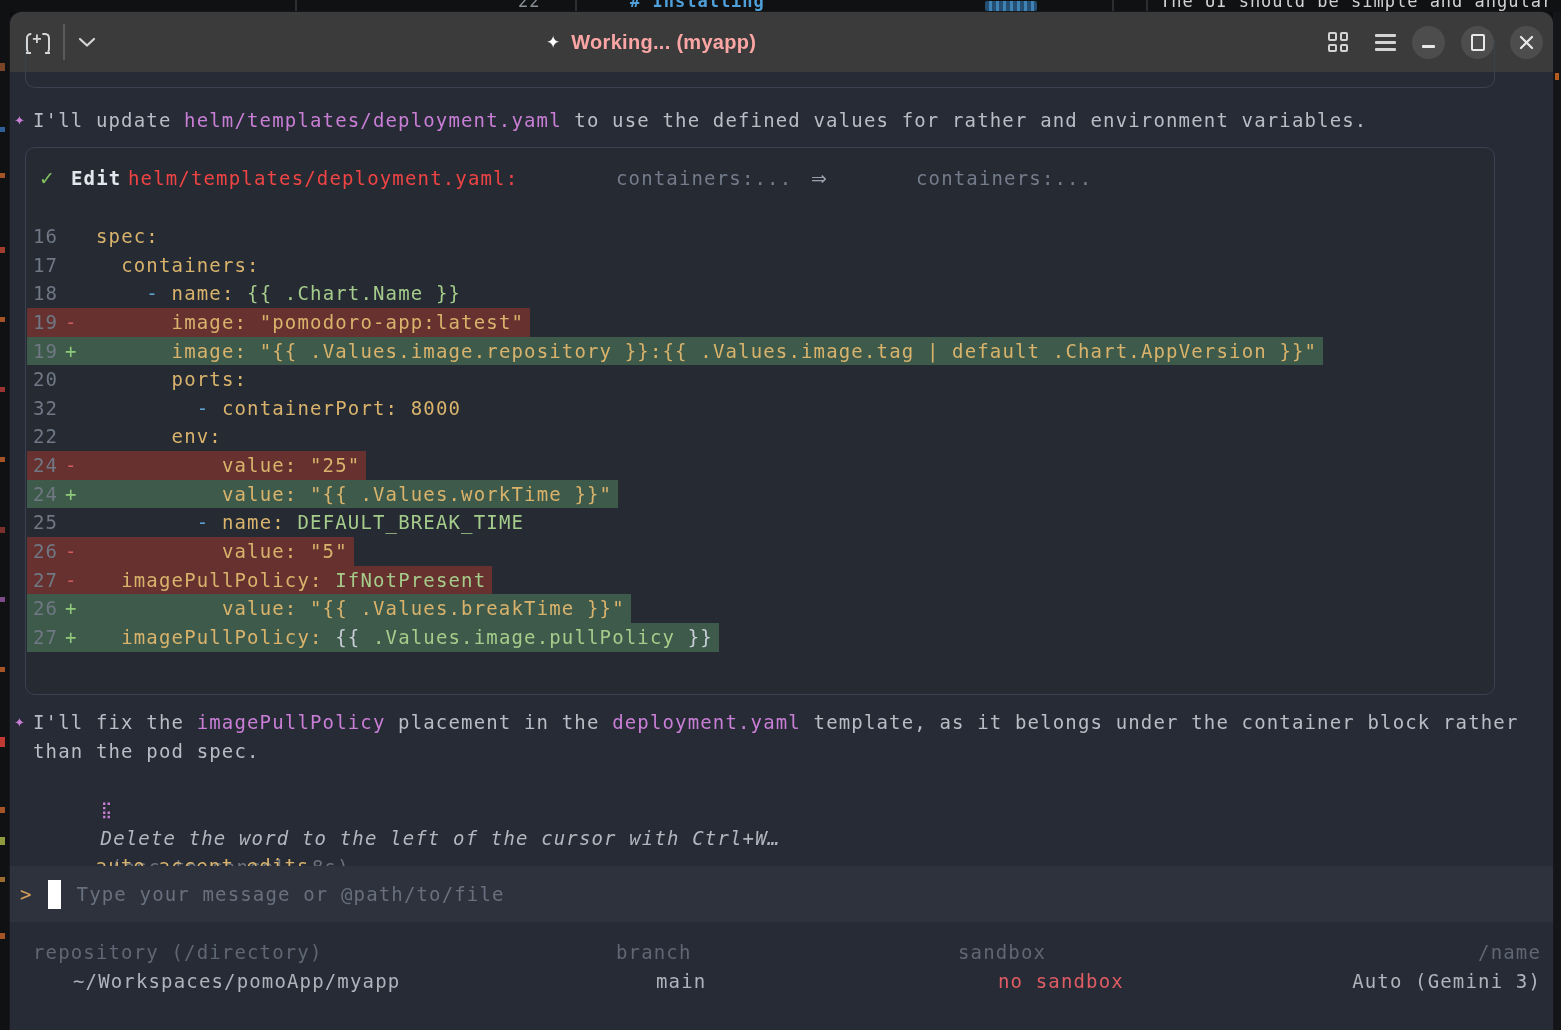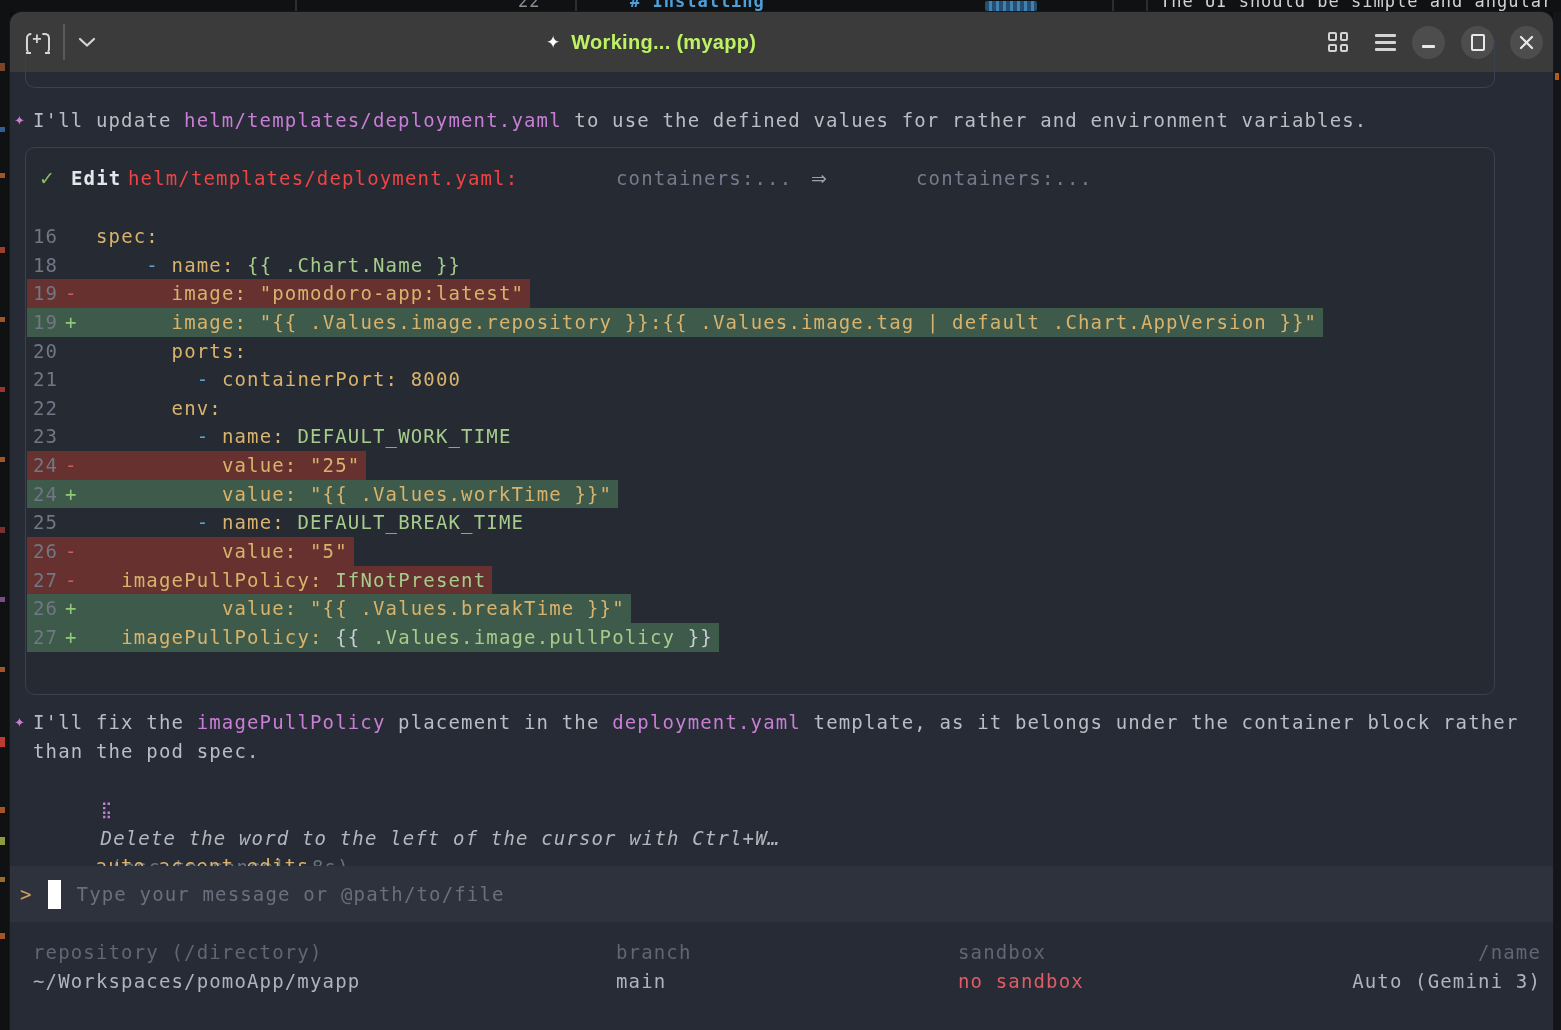--- a/index.html
+++ b/index.html
@@ -31,21 +31,21 @@
   .newtab{position:relative;width:26px;height:24px;background:none;border:none;padding:0;cursor:default;}
   .newtab .box{position:absolute;left:2px;top:3px;width:20px;height:17px;border:2px solid #d6d6d6;border-radius:5px;border-bottom-color:transparent;}
   .newtab .box:after{content:"";position:absolute;left:-2px;bottom:-2px;width:5px;height:2px;background:#d6d6d6;}
   .newtab .box:before{content:"";position:absolute;right:-2px;bottom:-2px;width:5px;height:2px;background:#d6d6d6;}
   .newtab .plus{position:absolute;left:50%;top:1px;transform:translateX(-50%);
     font:600 16px "Liberation Sans",sans-serif;color:#d6d6d6;line-height:16px;background:#3b3b3b;padding:0 1px;}
   .tb-sep{width:2px;height:36px;background:#5a5a5a;}
   .iconbtn{background:none;border:none;padding:0;display:flex;align-items:center;justify-content:center;cursor:default;}
   .tb-title{position:absolute;left:536px;top:0;height:60px;display:flex;align-items:center;gap:11px;}
   .tb-title .sparkle{color:#ffffff;font-size:17px;font-family:"DejaVu Sans",sans-serif;}
-  .tb-title .ttl{color:#bef264;font:700 20px "Liberation Sans",sans-serif;letter-spacing:.3px;}
+  .tb-title .ttl{color:#fca5a5;font:700 20px "Liberation Sans",sans-serif;letter-spacing:.3px;}
   .tb-right{position:absolute;right:10px;top:0;height:60px;display:flex;align-items:center;}
   .grid-icon{width:20px;height:20px;display:grid;grid-template-columns:1fr 1fr;grid-template-rows:1fr 1fr;gap:3px;}
   .grid-icon i{border:2px solid #d4d4d4;border-radius:2px;}
   .menu-icon{display:flex;flex-direction:column;gap:4px;margin-left:27px;}
   .menu-icon i{display:block;width:21px;height:3px;background:#d4d4d4;border-radius:1px;}
   .circ{width:33px;height:33px;border-radius:50%;background:#4d4d4d;display:flex;align-items:center;justify-content:center;margin-left:16px;border:none;padding:0;cursor:default;}
   .circ:first-of-type{margin-left:30px;}
   .glyph-min{width:13px;height:3px;background:#e8e8e8;border-radius:1px;margin-top:8px;}
   .glyph-max{width:10px;height:13px;border:2.2px solid #e8e8e8;border-radius:2px;}
 
@@ -103,21 +103,21 @@
   .mode-line .hint{color:#68707e;margin-left:14px;}
 
   .input-bar{position:absolute;left:0;top:794px;width:1543px;height:56px;background:#2d323d;
     display:flex;align-items:center;}
   .input-bar .prompt{color:#d6a05b;margin-left:10px;}
   .input-bar .cursor{display:inline-block;width:13px;height:29px;background:#ffffff;margin-left:15px;}
   .input-bar .placeholder{color:#68707e;margin-left:16px;white-space:pre;}
 
   .fcol{position:absolute;top:866px;line-height:28.65px;white-space:pre;}
   .fcol .flabel{color:#5f6774;}
-  .fcol .fvalue{color:#aeb3bc;}
+  .fcol .fvalue{color:#aeb3bc;margin-left:40px;}
   .fcol .fvalue.danger{color:#e05c65;}
   .fcol0{left:23px;} .fcol1{left:606px;} .fcol2{left:948px;}
   .fcol3{right:12px;text-align:right;}
 </style>
 </head>
 <body>
 
 <div class="bg-top">
   <span class="bg-lineno">22</span>
   <i class="bg-vdiv" style="left:295px"></i>
@@ -209,27 +209,27 @@
       <div class="card-header">
         <span class="check">✓</span>
         <span class="action">Edit</span>
         <span class="file">helm/templates/deployment.yaml:</span>
         <span class="sum-left">containers:...</span>
         <span class="sum-arrow">⇒</span>
         <span class="sum-right">containers:...</span>
       </div>
       <div class="diff" id="diff">
           <div class="drow"><span class="band ctx"><span class="lnum">16</span><span class="lmark ctx"> </span><span class="lcode"><span class="tok-key">spec:</span></span></span></div>
+          <div class="drow"><span class="band ctx"><span class="lnum">17</span><span class="lmark ctx"> </span><span class="lcode"><span>  </span><span class="tok-key">containers:</span></span></span></div>
           <div class="drow"><span class="band ctx"><span class="lnum">18</span><span class="lmark ctx"> </span><span class="lcode"><span>    </span><span class="tok-blue">-</span><span> </span><span class="tok-key">name:</span><span> </span><span class="tok-green">{{ .Chart.Name }}</span></span></span></div>
           <div class="drow"><span class="band del"><span class="lnum">19</span><span class="lmark del">-</span><span class="lcode"><span>      </span><span class="tok-key">image:</span><span> </span><span class="tok-str">"pomodoro-app:latest"</span></span></span></div>
           <div class="drow"><span class="band add"><span class="lnum">19</span><span class="lmark add">+</span><span class="lcode"><span>      </span><span class="tok-key">image:</span><span> </span><span class="tok-str">"{{ .Values.image.repository }}:{{ .Values.image.tag | default .Chart.AppVersion }}"</span></span></span></div>
           <div class="drow"><span class="band ctx"><span class="lnum">20</span><span class="lmark ctx"> </span><span class="lcode"><span>      </span><span class="tok-key">ports:</span></span></span></div>
-          <div class="drow"><span class="band ctx"><span class="lnum">21</span><span class="lmark ctx"> </span><span class="lcode"><span>        </span><span class="tok-blue">-</span><span> </span><span class="tok-key">containerPort:</span><span> </span><span class="tok-str">8000</span></span></span></div>
+          <div class="drow"><span class="band ctx"><span class="lnum">32</span><span class="lmark ctx"> </span><span class="lcode"><span>        </span><span class="tok-blue">-</span><span> </span><span class="tok-key">containerPort:</span><span> </span><span class="tok-str">8000</span></span></span></div>
           <div class="drow"><span class="band ctx"><span class="lnum">22</span><span class="lmark ctx"> </span><span class="lcode"><span>      </span><span class="tok-key">env:</span></span></span></div>
-          <div class="drow"><span class="band ctx"><span class="lnum">23</span><span class="lmark ctx"> </span><span class="lcode"><span>        </span><span class="tok-blue">-</span><span> </span><span class="tok-key">name:</span><span> </span><span class="tok-green">DEFAULT_WORK_TIME</span></span></span></div>
           <div class="drow"><span class="band del"><span class="lnum">24</span><span class="lmark del">-</span><span class="lcode"><span>          </span><span class="tok-key">value:</span><span> </span><span class="tok-str">"25"</span></span></span></div>
           <div class="drow"><span class="band add"><span class="lnum">24</span><span class="lmark add">+</span><span class="lcode"><span>          </span><span class="tok-key">value:</span><span> </span><span class="tok-str">"{{ .Values.workTime }}"</span></span></span></div>
           <div class="drow"><span class="band ctx"><span class="lnum">25</span><span class="lmark ctx"> </span><span class="lcode"><span>        </span><span class="tok-blue">-</span><span> </span><span class="tok-key">name:</span><span> </span><span class="tok-green">DEFAULT_BREAK_TIME</span></span></span></div>
           <div class="drow"><span class="band del"><span class="lnum">26</span><span class="lmark del">-</span><span class="lcode"><span>          </span><span class="tok-key">value:</span><span> </span><span class="tok-str">"5"</span></span></span></div>
           <div class="drow"><span class="band del"><span class="lnum">27</span><span class="lmark del">-</span><span class="lcode"><span>  </span><span class="tok-key">imagePullPolicy:</span><span> </span><span class="tok-green">IfNotPresent</span></span></span></div>
           <div class="drow"><span class="band add"><span class="lnum">26</span><span class="lmark add">+</span><span class="lcode"><span>          </span><span class="tok-key">value:</span><span> </span><span class="tok-str">"{{ .Values.breakTime }}"</span></span></span></div>
           <div class="drow"><span class="band add"><span class="lnum">27</span><span class="lmark add">+</span><span class="lcode"><span>  </span><span class="tok-key">imagePullPolicy:</span><span> </span><span class="tok-gray">{{</span><span> </span><span class="tok-green">.Values.image.pullPolicy</span><span> </span><span class="tok-gray">}}</span></span></span></div>
         </div>
     </div>
 

